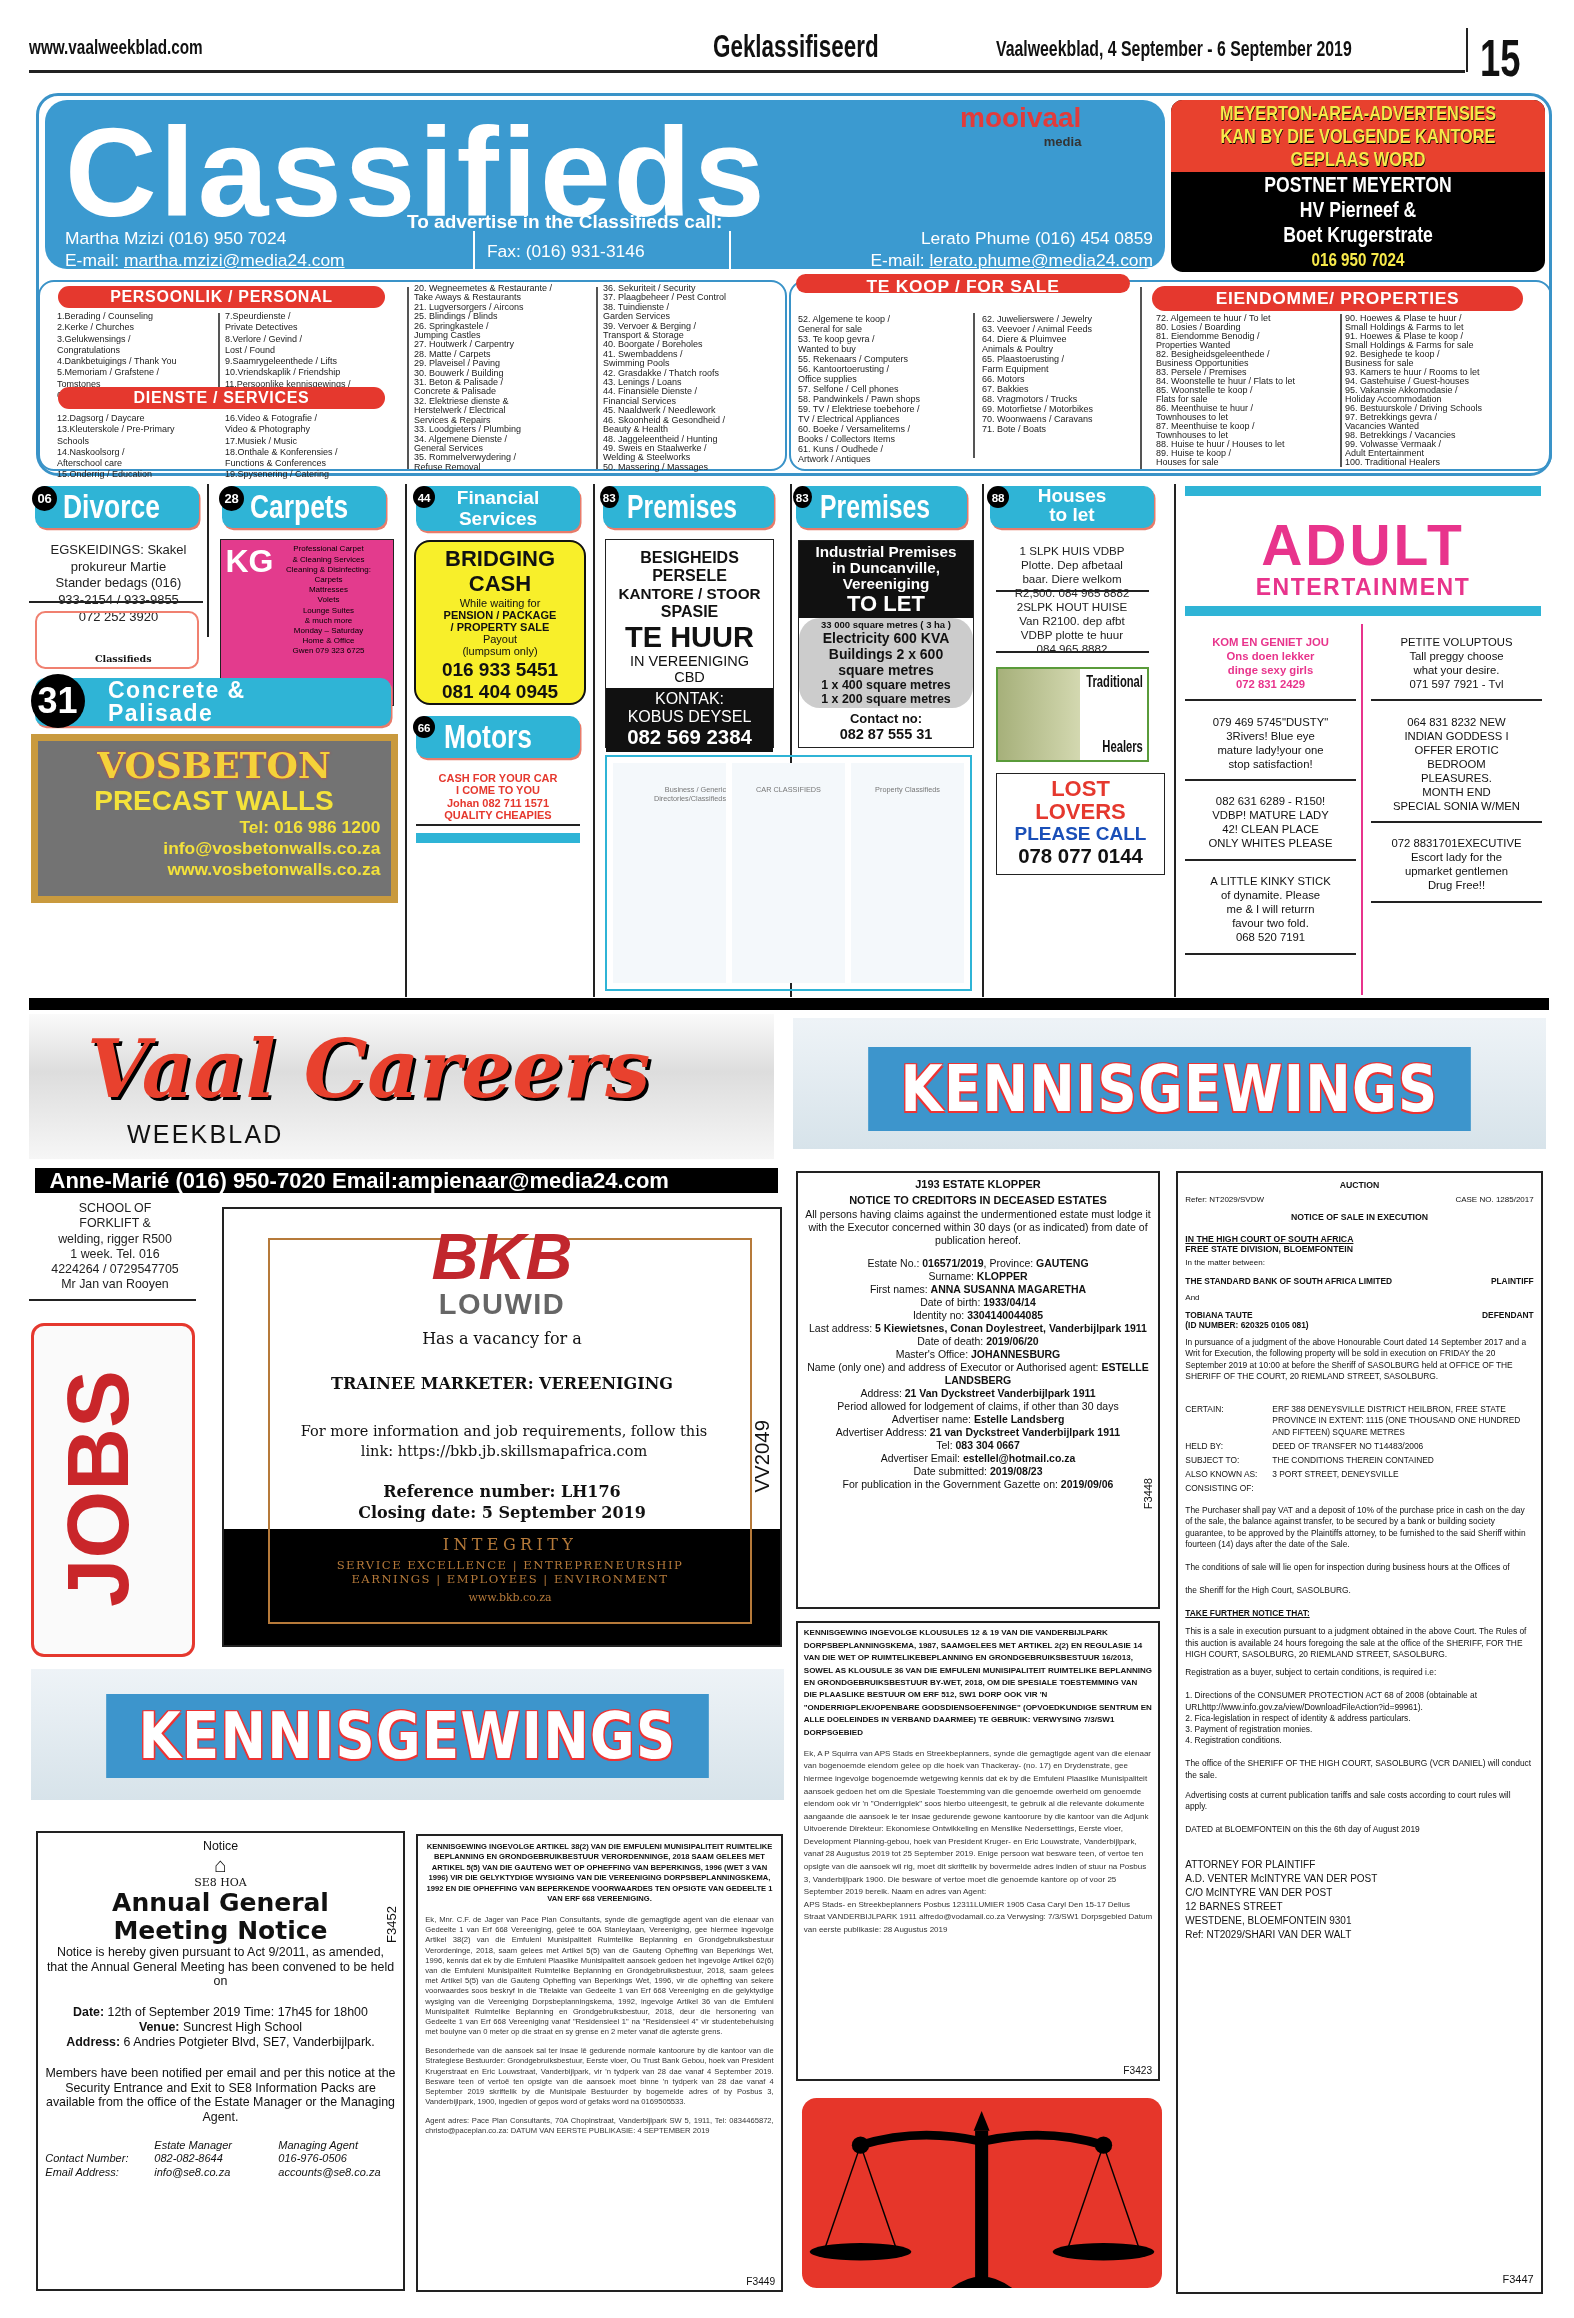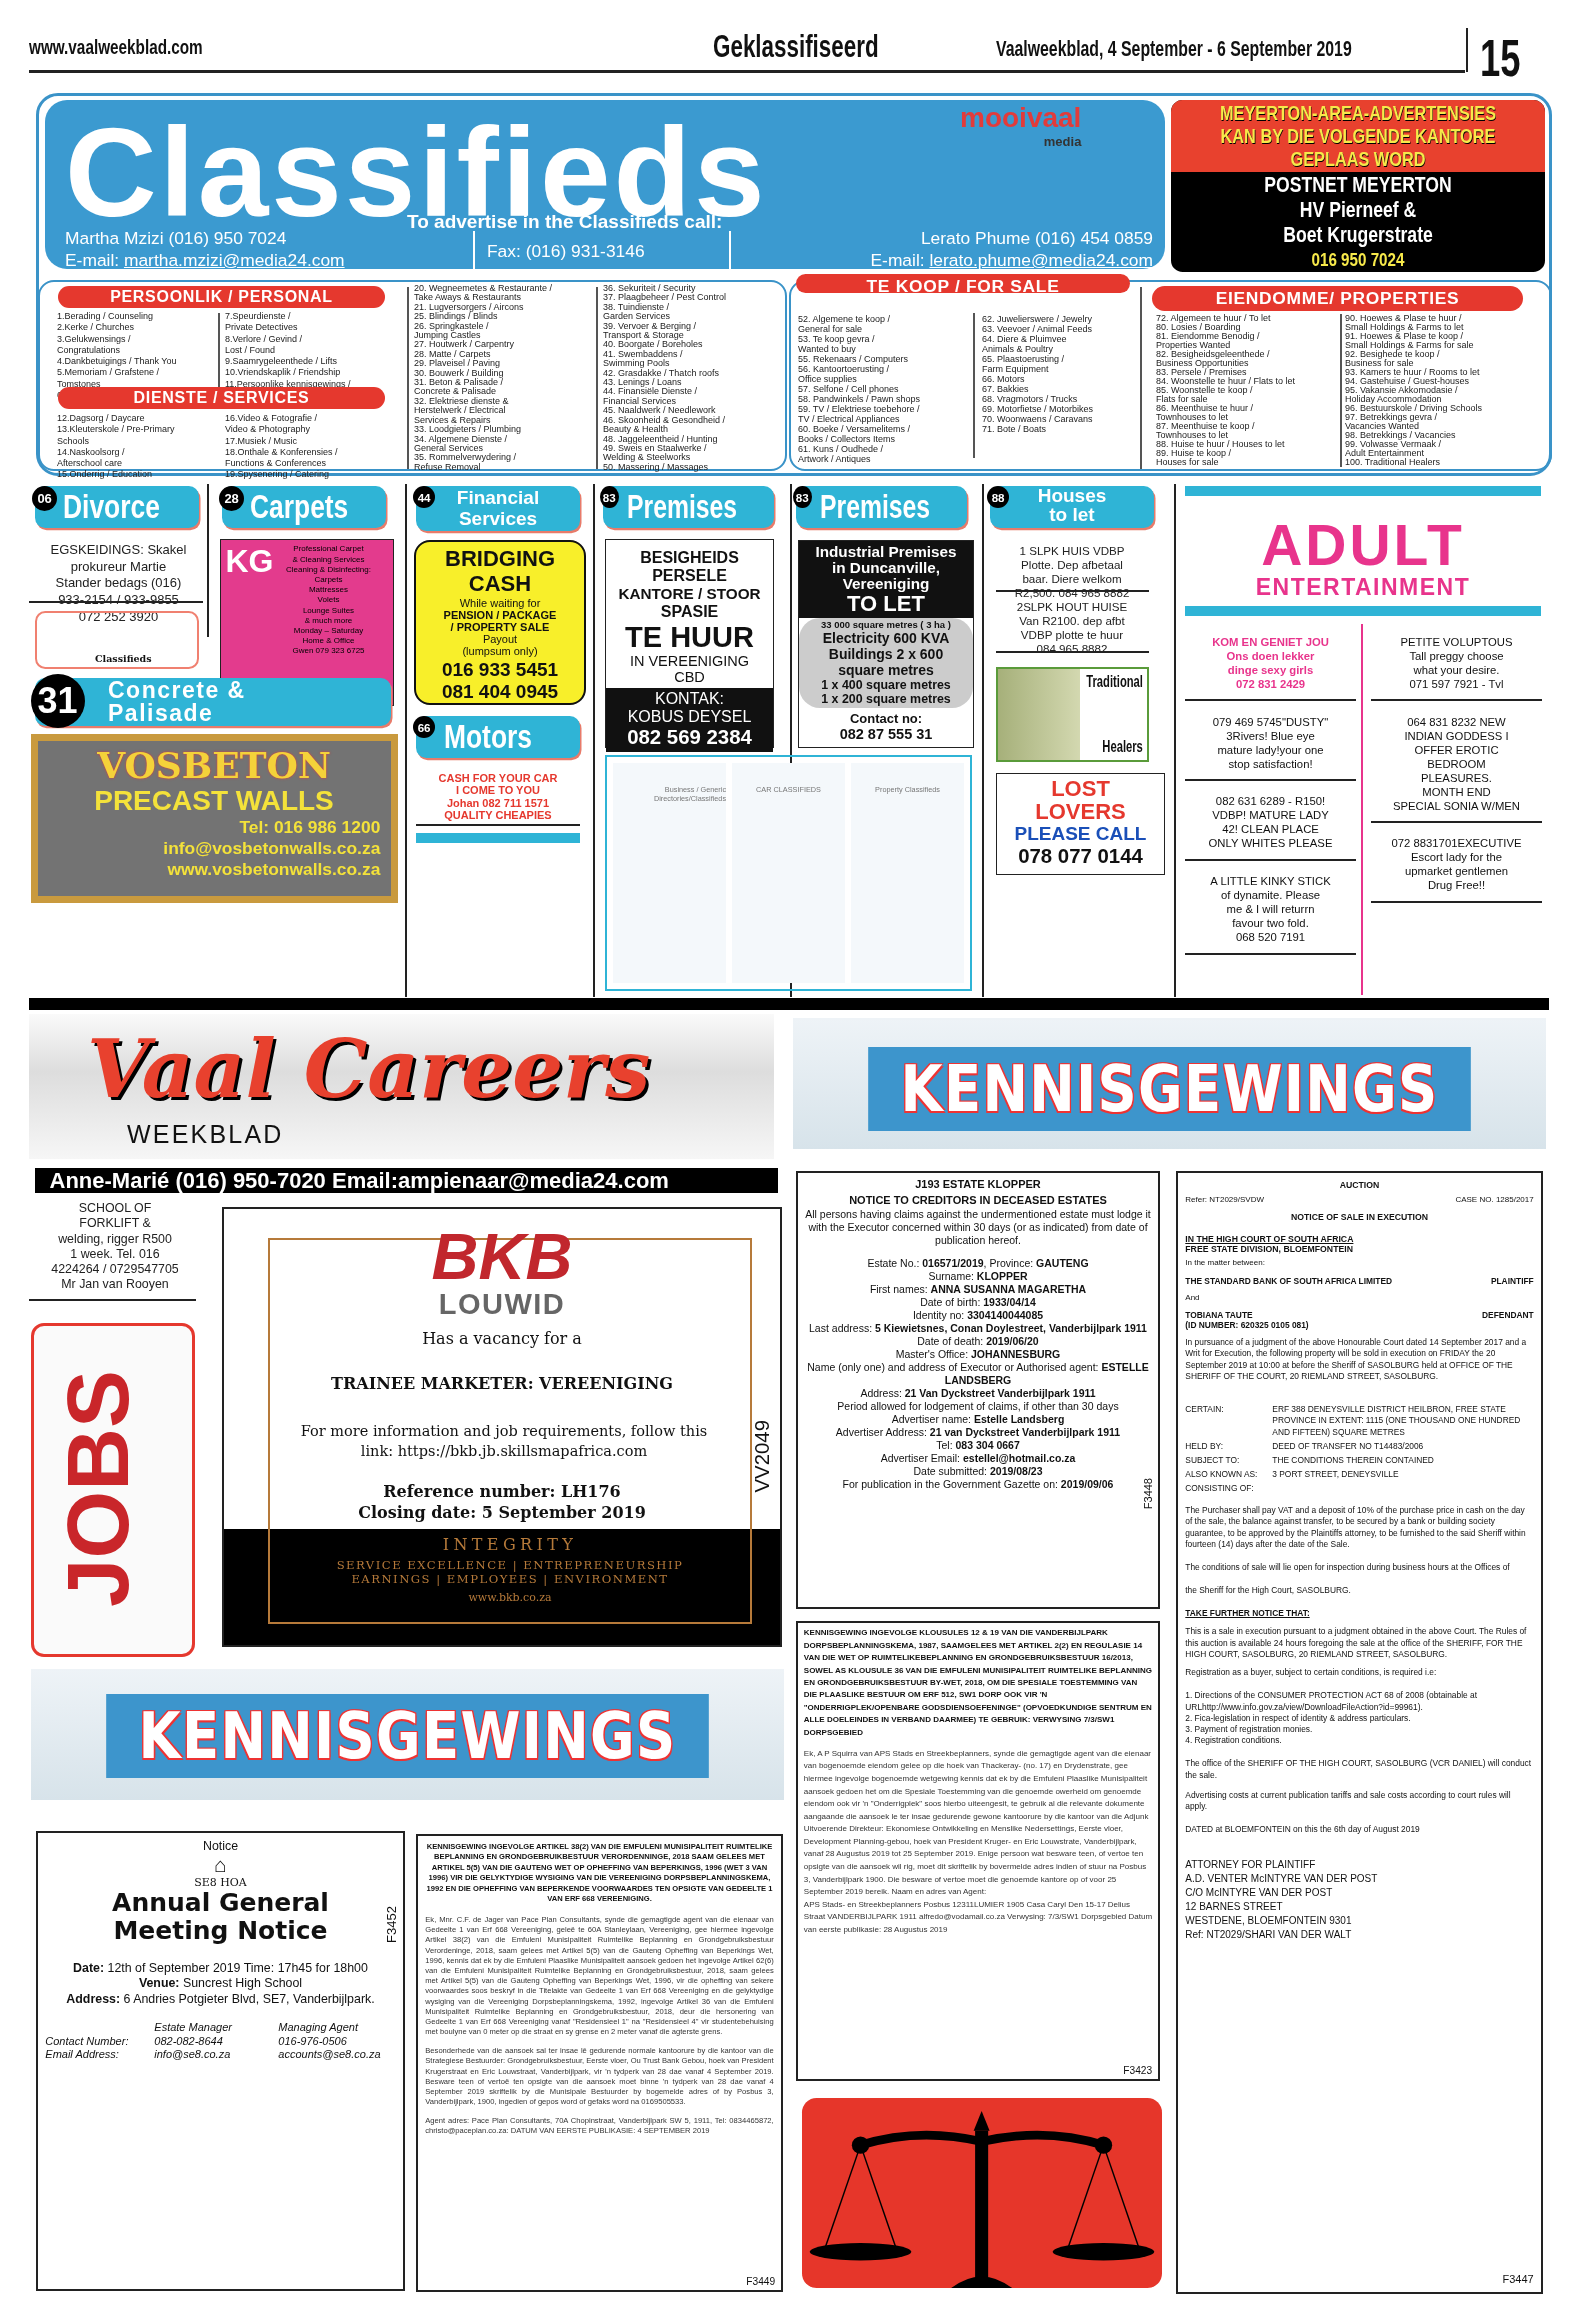--- a/index.html
+++ b/index.html
@@ -531,23 +531,25 @@
 <div class="abs kenn-banner" style="left:793px;top:1018px;width:753px;height:131px;">
   <div class="kenn-inner" style="position:absolute;left:22px;top:29px;width:709px;height:84px;font-size:64px;line-height:84px;">KENNISGEWINGS</div>
 </div>
 
 <div class="abs notice-box" style="left:36px;top:1831px;width:369px;height:460px;padding:5.8px 7.3px;">
   <div class="nt" style="font-size:12.4px;">Notice</div>
   <div class="center" style="font-size:20.4px;line-height:22px;">⌂</div>
   <div class="center" style="font-size:11px;font-family:'DejaVu Serif',serif;">SE8 HOA</div>
   <div class="center" style="font-size:25px;font-weight:bold;line-height:28px;font-family:'DejaVu Sans',sans-serif;">Annual General</div>
   <div class="center" style="font-size:25px;font-weight:bold;line-height:28px;font-family:'DejaVu Sans',sans-serif;">Meeting Notice</div>
+  <div class="nt" style="font-size:12.4px;line-height:14.5px;">Notice is hereby given pursuant to Act 9/2011, as amended, that the Annual General Meeting has been convened to be held on</div>
   <div class="nt" style="margin-top:16px;font-size:12.4px;"><b>Date:</b> <span>12th of September 2019 Time: 17h45 for 18h00</span></div>
   <div class="nt" style="font-size:12.4px;"><b>Venue:</b> <span>Suncrest High School</span></div>
   <div class="nt" style="font-size:12.4px;"><b>Address:</b> <span>6 Andries Potgieter Blvd, SE7, Vanderbijlpark.</span></div>
+  <div class="nt" style="margin-top:16px;font-size:12.4px;line-height:14.5px;">Members have been notified per email and per this notice at the Security Entrance and Exit to SE8 Information Packs are available from the office of the Estate Manager or the Managing Agent.</div>
   <div style="display:grid;grid-template-columns:109px 124px 124px;font-style:italic;font-size:11px;margin-top:14.5px;row-gap:1.5px;">
     <span></span>
       <span>Estate Manager</span>
       <span>Managing Agent</span>
     <span>Contact Number:</span>
       <span>082-082-8644</span>
       <span>016-976-0506</span>
     <span>Email Address:</span>
       <span>info@se8.co.za</span>
       <span>accounts@se8.co.za</span>

